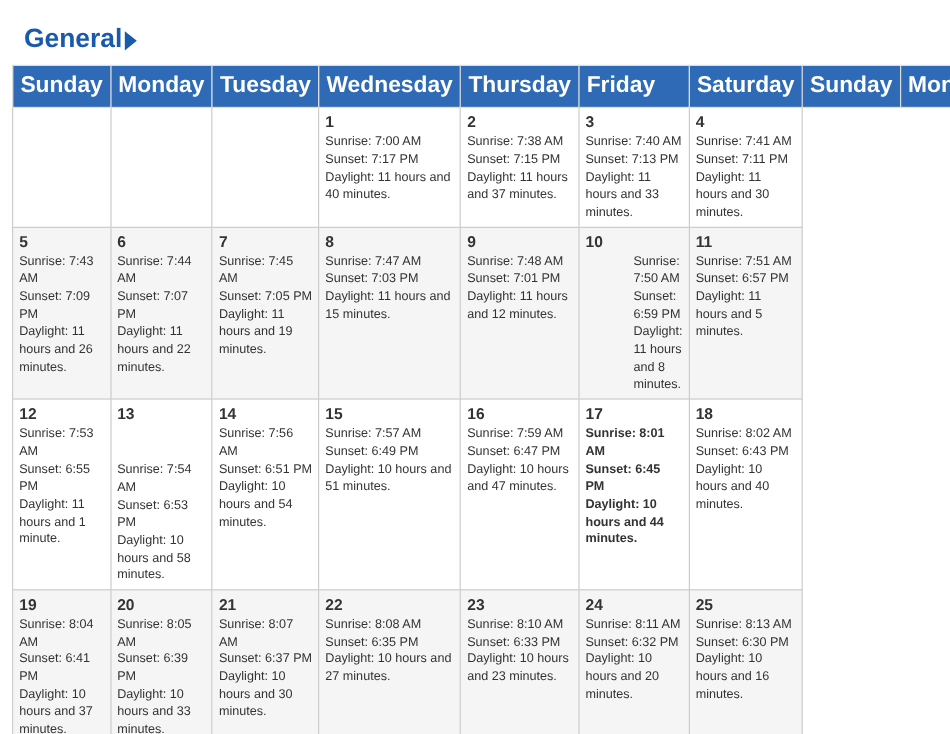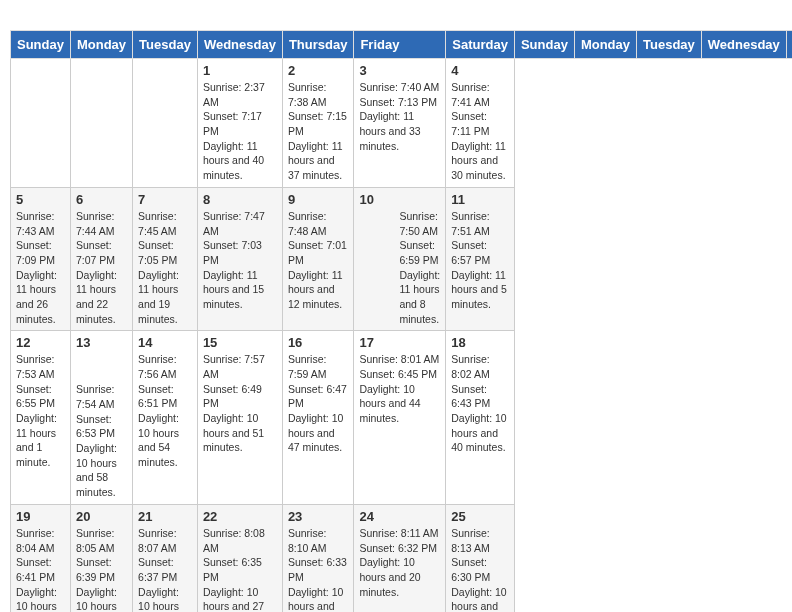--- a/index.html
+++ b/index.html
@@ -53,21 +53,21 @@
     table {
       width: 100%;
       border-collapse: collapse;
       margin-top: 5px;
     }
     th {
       background-color: #2e6ab5;
       color: #fff;
       text-align: left;
       padding: 6px 6px;
-      font-size: 13px;
+      font-size: 19px;
       border: 1px solid #ddd;
     }
     td {
       vertical-align: top;
       border: 1px solid #ccc;
       padding: 4px 5px;
       font-size: 11px;
       color: #333;
       width: 113px;
       height: 90px;
@@ -93,20 +93,24 @@
       background-color: #fff;
     }
     th:first-child, td:first-child { width: 113px; }
   </style>
 </head>
 <body>
 
 <div class="header">
   <div class="logo">
     <div>
+      <div style="display:flex; align-items:center;">
+        <span class="logo-text"><span>General</span></span>
+        <div class="logo-arrow"></div>
+      </div>
     </div>
   </div>
   <div class="title-block">
     <div class="month-title"></div>
     <div class="location"></div>
   </div>
 </div>
 
 <table>
   <thead>
@@ -125,21 +129,21 @@
         <th>Thursday</th>
       </tr>
   </thead>
   <tbody id="calendar-body">
   <tr>
         <td class="empty-cell"></td>
         <td class="empty-cell"></td>
         <td class="empty-cell"></td>
         <td>
           <span class="day-num">1</span>
-          <div class="day-info" style="white-space: pre-line;">Sunrise: 2:37 AM
+          <div class="day-info" style="white-space: pre-line;">Sunrise: 7:00 AM
 Sunset: 7:17 PM
 Daylight: 11 hours and 40 minutes.</div>
         </td>
         <td>
           <span class="day-num">2</span>
           <div class="day-info" style="white-space: pre-line;">Sunrise: 7:38 AM
 Sunset: 7:15 PM
 Daylight: 11 hours and 37 minutes.</div>
         </td>
         <td>
@@ -225,21 +229,21 @@
 Daylight: 10 hours and 51 minutes.</div>
         </td>
         <td>
           <span class="day-num">16</span>
           <div class="day-info" style="white-space: pre-line;">Sunrise: 7:59 AM
 Sunset: 6:47 PM
 Daylight: 10 hours and 47 minutes.</div>
         </td>
         <td>
           <span class="day-num">17</span>
-          <div class="day-info" style="white-space: pre-line;">Sunrise: 8:01 AM
+          <div class="day-info" style="white-space: pre-line; font-weight: bold;">Sunrise: 8:01 AM
 Sunset: 6:45 PM
 Daylight: 10 hours and 44 minutes.</div>
         </td>
         <td>
           <span class="day-num">18</span>
           <div class="day-info" style="white-space: pre-line;">Sunrise: 8:02 AM
 Sunset: 6:43 PM
 Daylight: 10 hours and 40 minutes.</div>
         </td>
       </tr>

